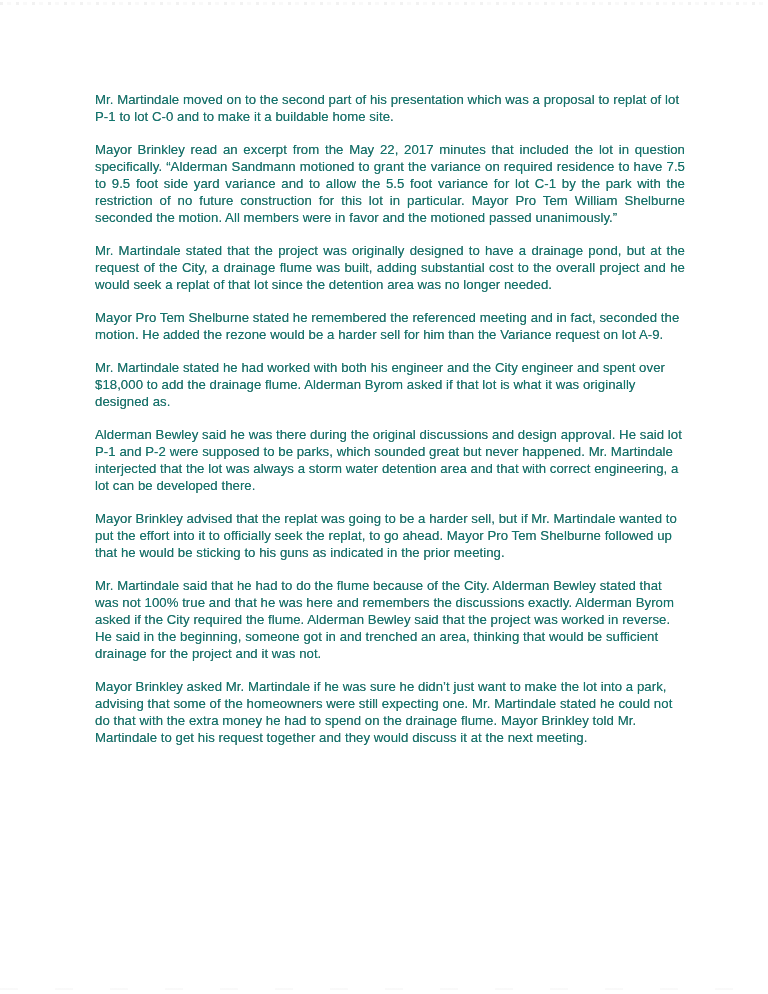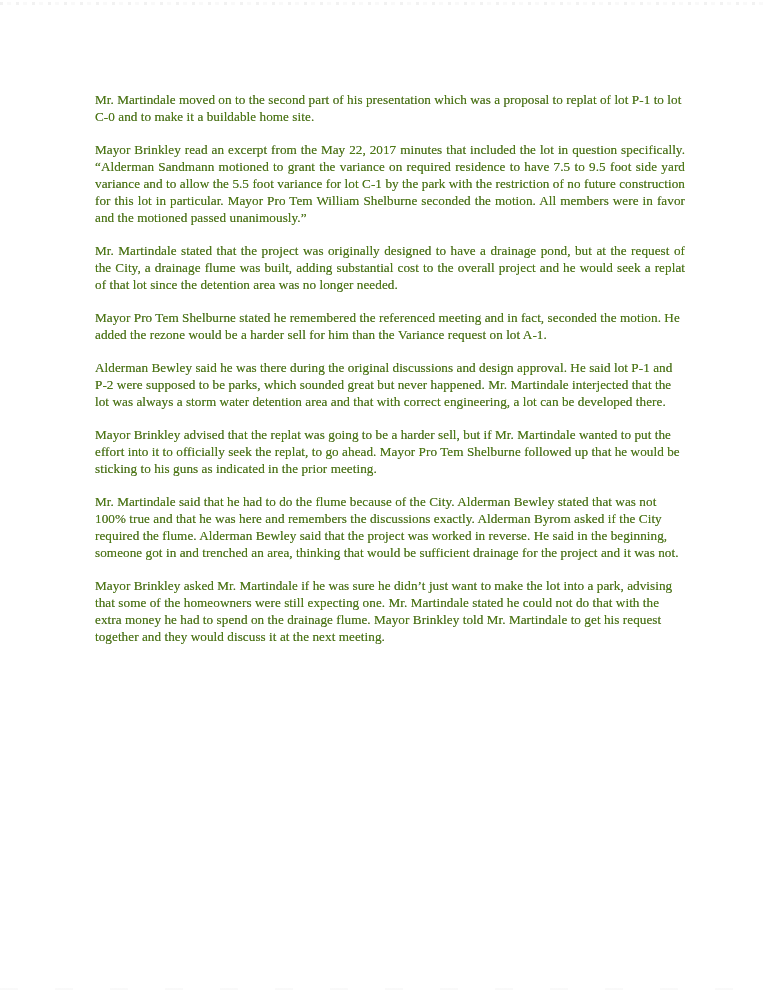--- a/index.html
+++ b/index.html
@@ -6,22 +6,22 @@
     margin: 0;
     padding: 0;
     background: #ffffff;
   }
   .page {
     position: relative;
     width: 768px;
     height: 994px;
     background: #ffffff;
     overflow: hidden;
-    font-family: Liberation Serif, serif;
-    color: #4d7c0f;
+    font-family: Liberation Sans, sans-serif;
+    color: #0f766e;
   }
   
   .scan-noise-top {
     position: absolute;
     top: 2px;
     left: 0;
     width: 100%;
     height: 3px;
     background: repeating-linear-gradient(
       90deg,
@@ -67,21 +67,22 @@
 </head>
 <body>
 
 <div class="page">
   <div class="scan-noise-top"></div>
 
   <div class="content">
     <p>Mr. Martindale moved on to the second part of his presentation which was a proposal to replat of lot P-1 to lot C-0 and to make it a buildable home site.</p>
     <p class="justified">Mayor Brinkley read an excerpt from the May 22, 2017 minutes that included the lot in question specifically. “Alderman Sandmann motioned to grant the variance on required residence to have 7.5 to 9.5 foot side yard variance and to allow the 5.5 foot variance for lot C-1 by the park with the restriction of no future construction for this lot in particular. Mayor Pro Tem William Shelburne seconded the motion. All members were in favor and the motioned passed unanimously.”</p>
     <p class="justified">Mr. Martindale stated that the project was originally designed to have a drainage pond, but at the request of the City, a drainage flume was built, adding substantial cost to the overall project and he would seek a replat of that lot since the detention area was no longer needed.</p>
-    <p>Mayor Pro Tem Shelburne stated he remembered the referenced meeting and in fact, seconded the motion. He added the rezone would be a harder sell for him than the Variance request on lot A-1.</p>
+    <p>Mayor Pro Tem Shelburne stated he remembered the referenced meeting and in fact, seconded the motion. He added the rezone would be a harder sell for him than the Variance request on lot A-9.</p>
+    <p>Mr. Martindale stated he had worked with both his engineer and the City engineer and spent over $18,000 to add the drainage flume. Alderman Byrom asked if that lot is what it was originally designed as.</p>
     <p>Alderman Bewley said he was there during the original discussions and design approval. He said lot P-1 and P-2 were supposed to be parks, which sounded great but never happened. Mr. Martindale interjected that the lot was always a storm water detention area and that with correct engineering, a lot can be developed there.</p>
     <p>Mayor Brinkley advised that the replat was going to be a harder sell, but if Mr. Martindale wanted to put the effort into it to officially seek the replat, to go ahead. Mayor Pro Tem Shelburne followed up that he would be sticking to his guns as indicated in the prior meeting.</p>
     <p>Mr. Martindale said that he had to do the flume because of the City. Alderman Bewley stated that was not 100% true and that he was here and remembers the discussions exactly. Alderman Byrom asked if the City required the flume. Alderman Bewley said that the project was worked in reverse. He said in the beginning, someone got in and trenched an area, thinking that would be sufficient drainage for the project and it was not.</p>
     <p>Mayor Brinkley asked Mr. Martindale if he was sure he didn’t just want to make the lot into a park, advising that some of the homeowners were still expecting one. Mr. Martindale stated he could not do that with the extra money he had to spend on the drainage flume.  Mayor Brinkley told Mr. Martindale to get his request together and they would discuss it at the next meeting.</p>
   </div>
 
   <div class="scan-noise-bottom"></div>
 </div>
 
 </body></html>

